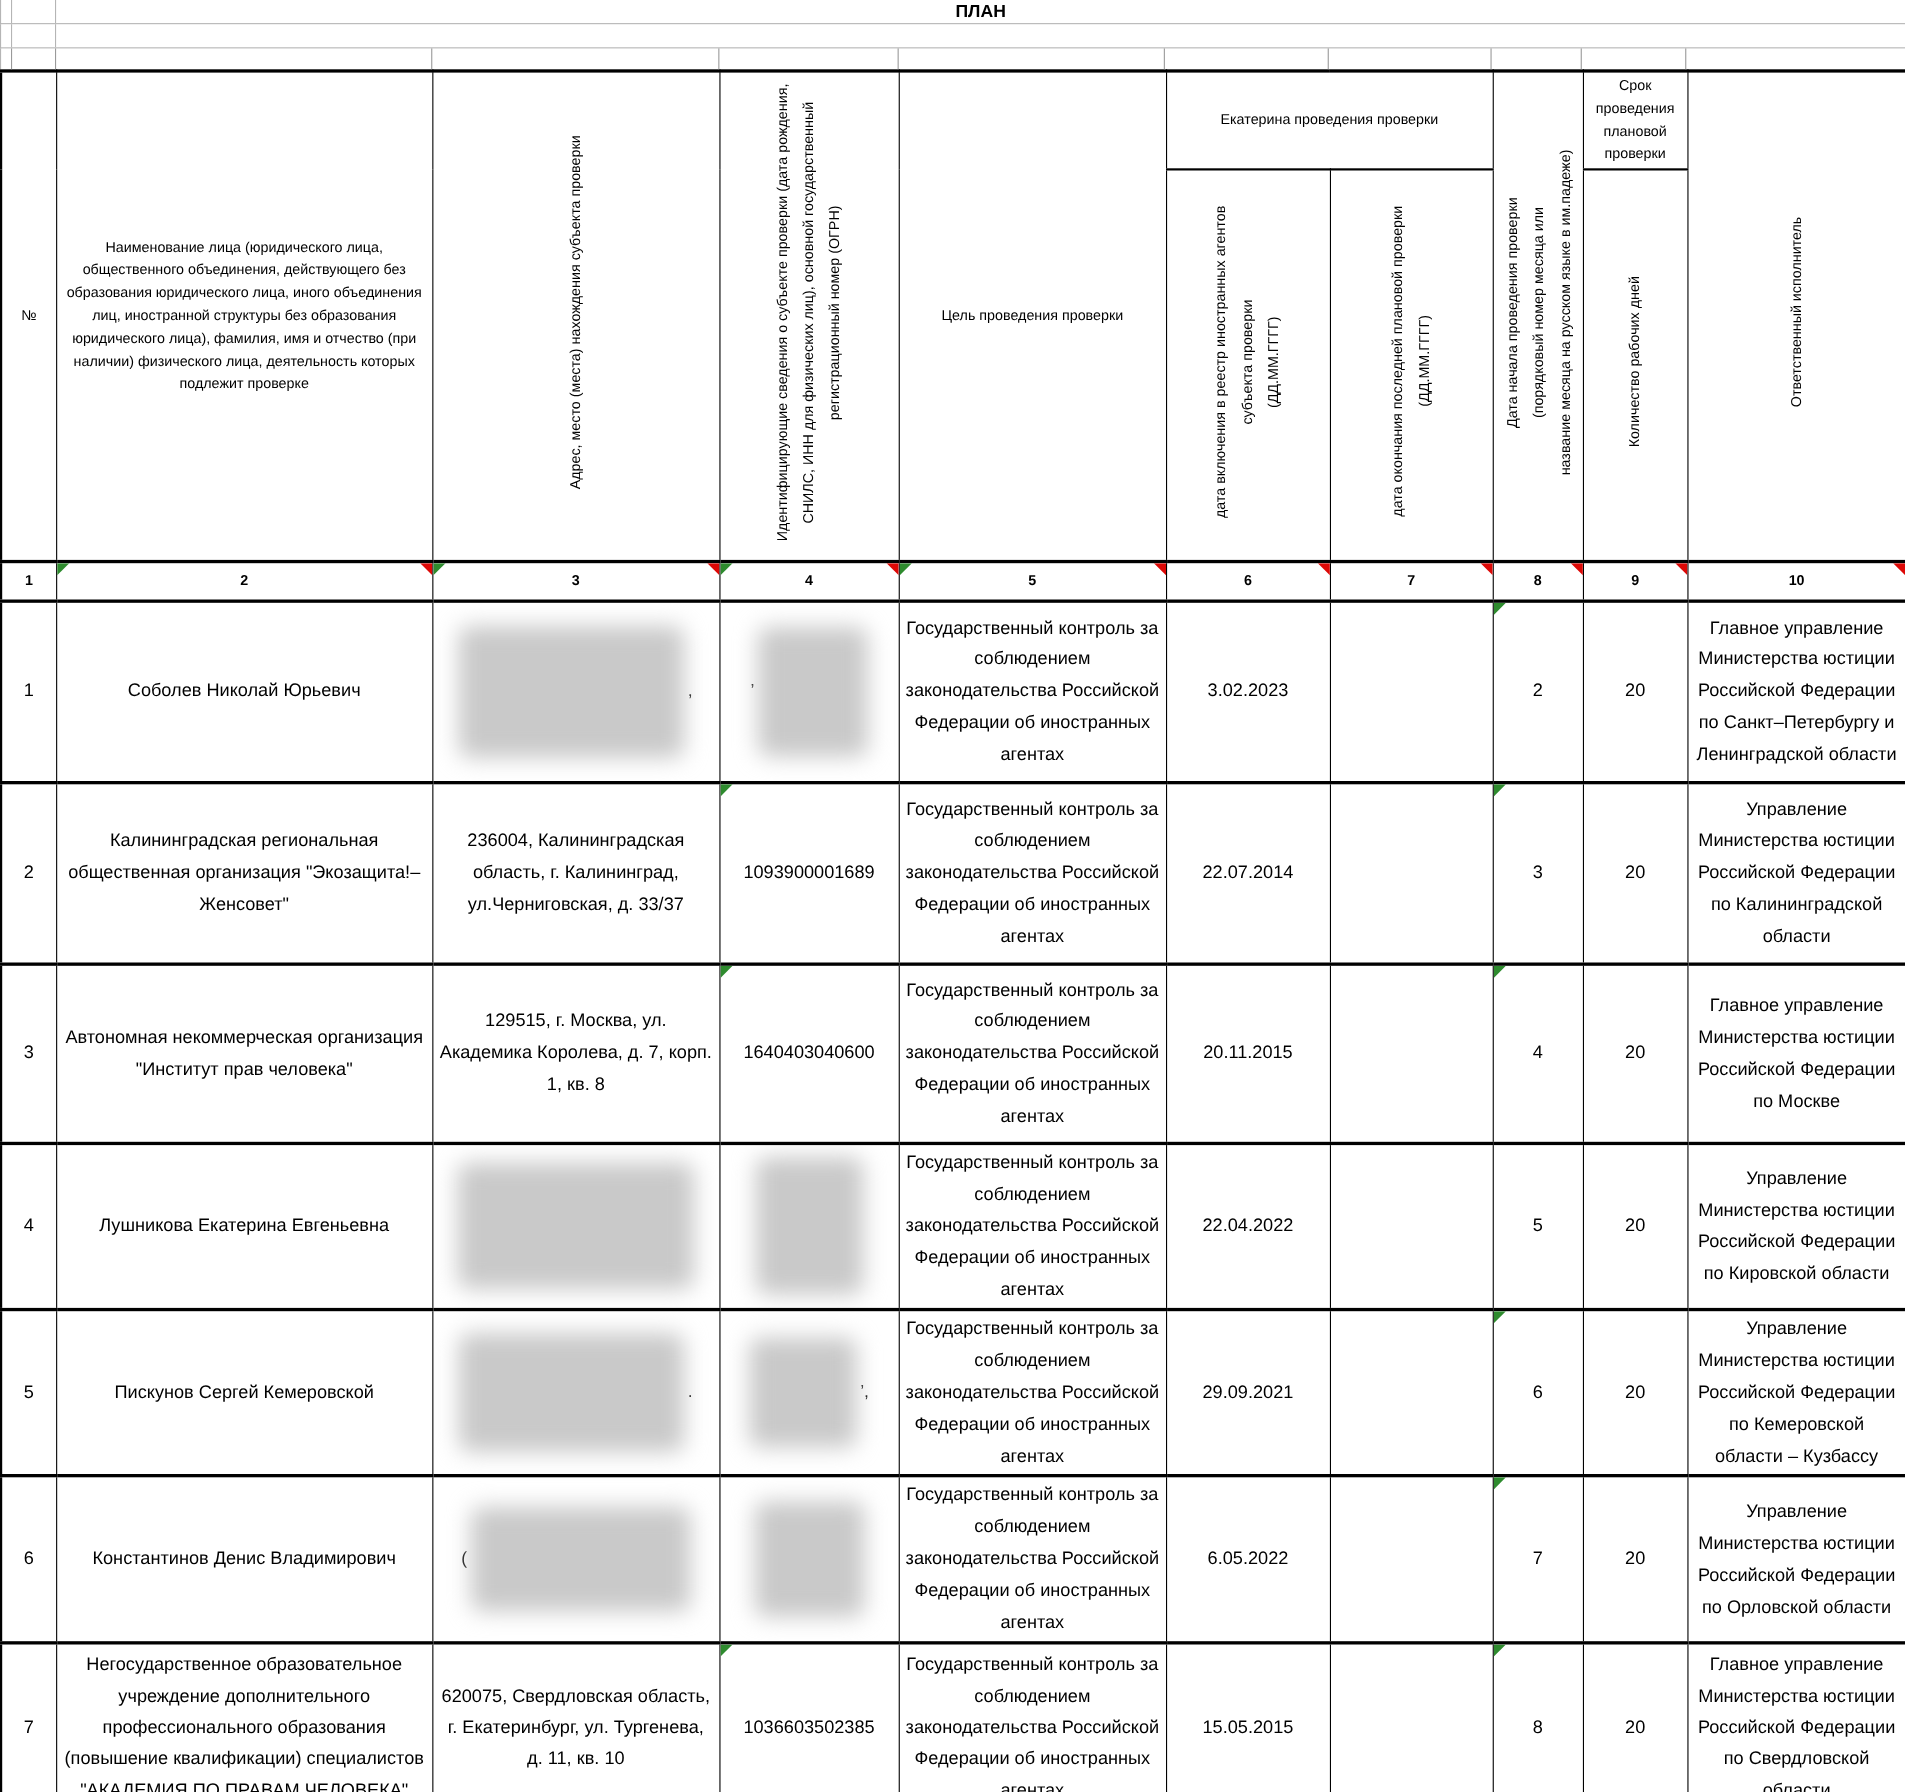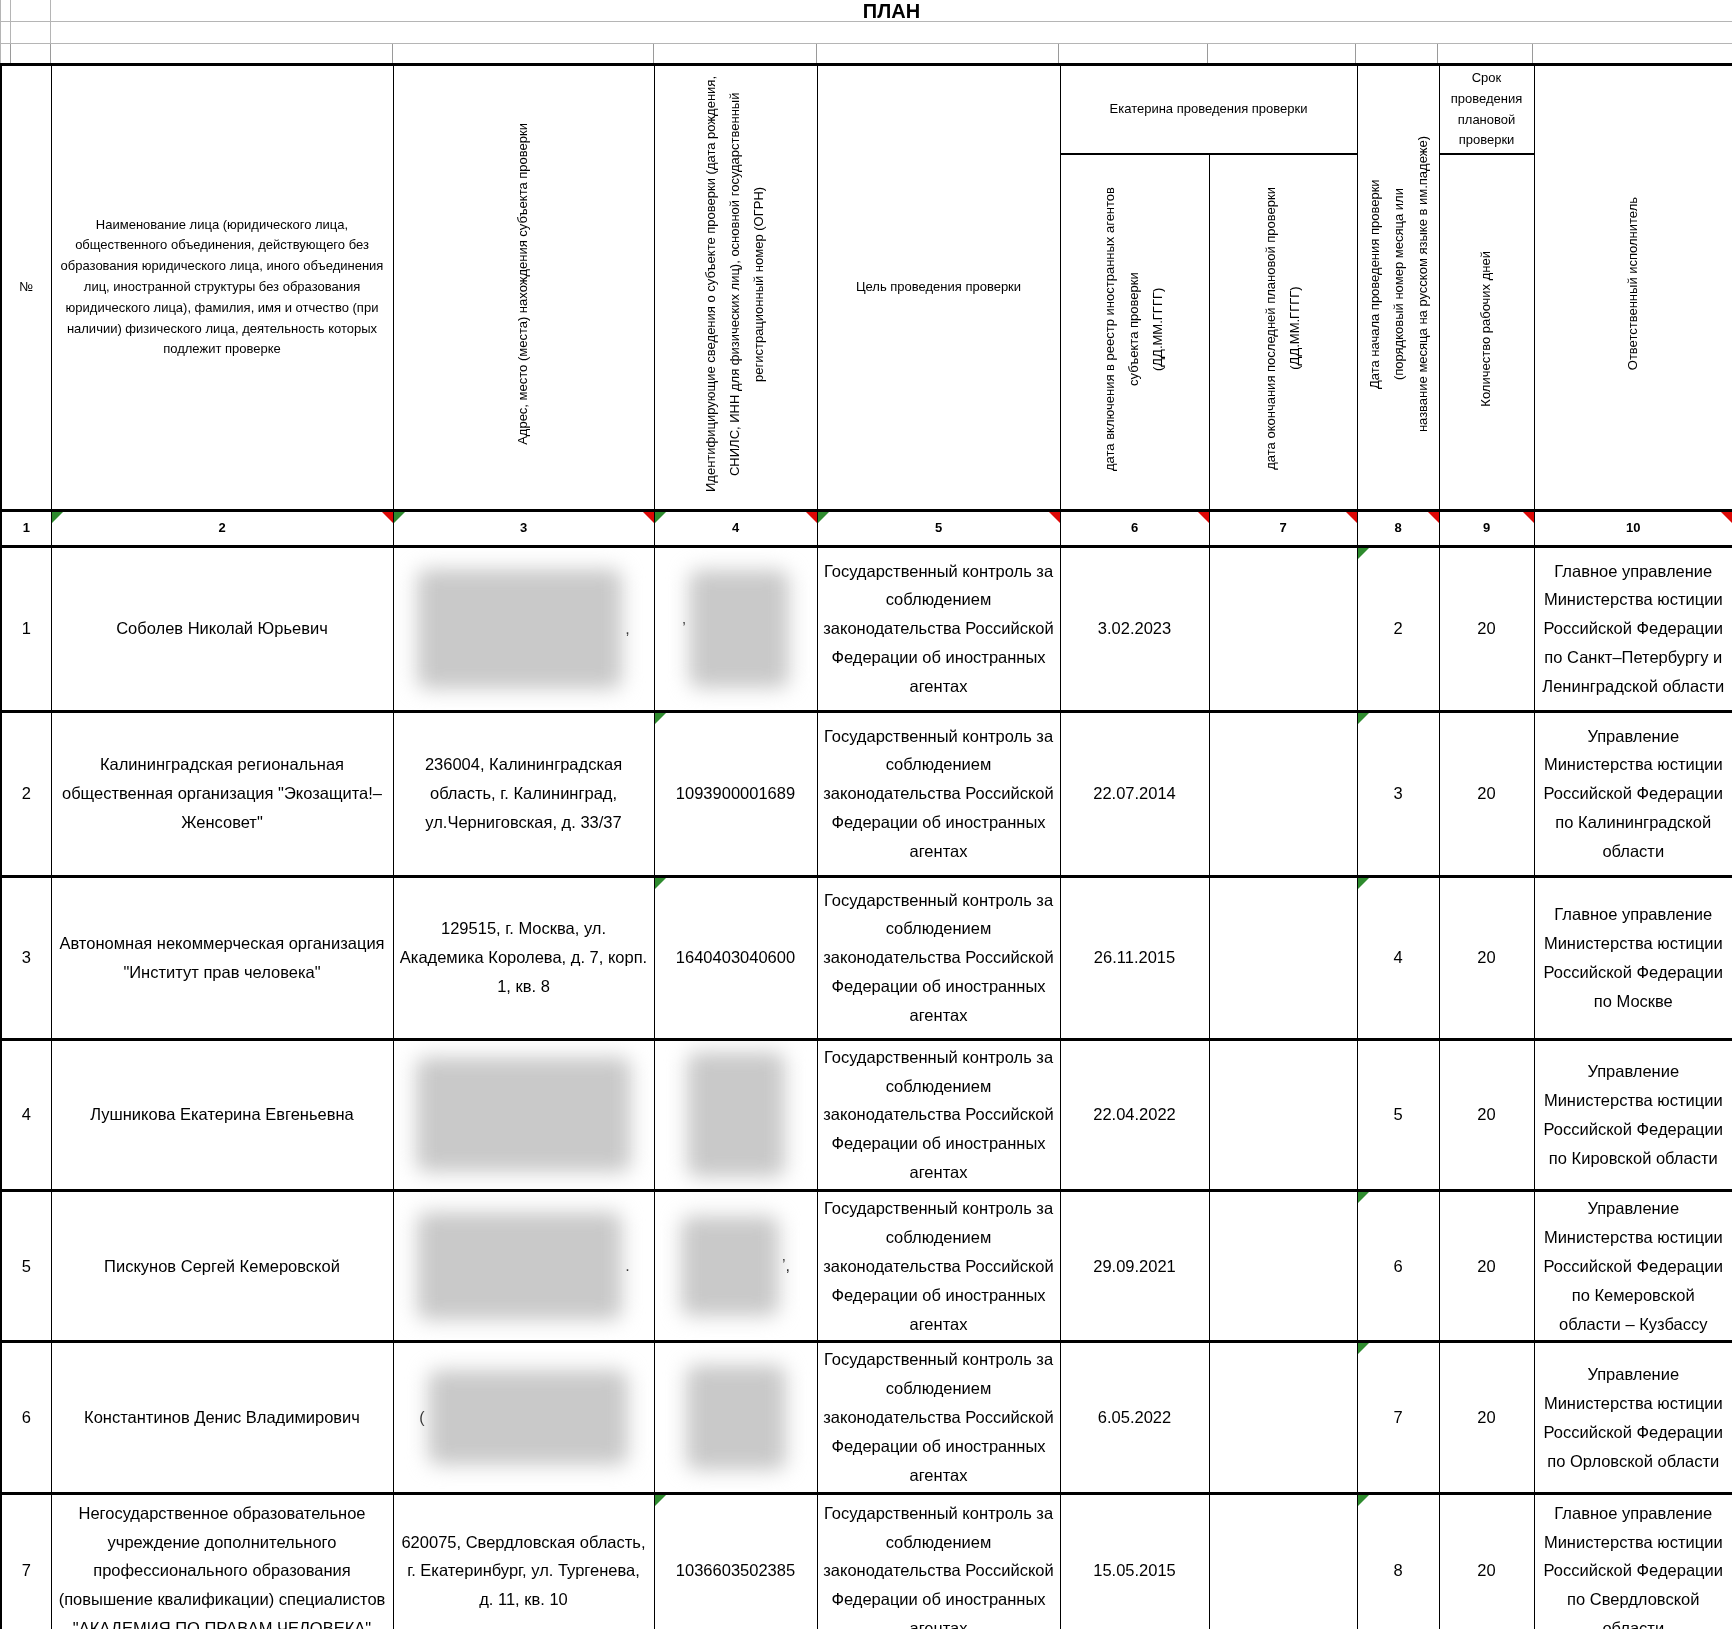--- a/index.html
+++ b/index.html
@@ -5,21 +5,21 @@
   html,body{margin:0;padding:0;background:#fff;}
   body{width:1732px;font-family:"Liberation Sans", sans-serif;color:#000;}
   .sheet{width:1732px;position:relative;background:#fff;}
 
   
   .trow{display:flex;box-sizing:border-box;border-left:1px solid #b5b5b5;}
   .t1,.t2{height:22px;border-bottom:1px solid #b5b5b5;align-items:center;}
   .t3{height:19px;}
   .sliver{box-sizing:border-box;border-right:1px solid #b5b5b5;height:100%;}
   .sa{width:10px;} .sb{width:40px;}
-  .tcell{flex:1;text-align:center;font-weight:bold;font-size:20px;line-height:20px;}
+  .tcell{flex:1;text-align:center;font-weight:bold;font-size:16px;line-height:20px;}
   .gridcell{box-sizing:border-box;border-right:1px solid #9a9a9a;height:100%;}
 
   
   table.tbl{border-collapse:collapse;table-layout:fixed;width:1732px;
     border-top:3px solid #000;border-bottom:3px solid #000;
     border-left:2px solid #000;border-right:2px solid #000;}
   .tbl th,.tbl td{border:1px solid #000;box-sizing:border-box;vertical-align:middle;
     text-align:center;font-weight:normal;padding:2px 5px;overflow:hidden;position:relative;}
   .tbl th{font-size:13px;line-height:1.6;}
   .hgroup{border-bottom:2px solid #000 !important;font-size:13.5px;}
@@ -159,21 +159,21 @@
       <td>20</td>
       <td>Управление Министерства юстиции Российской Федерации по Калининградской области</td>
     </tr>
 
     <tr class="data" style="height:163px">
       <td>3</td>
       <td>Автономная некоммерческая организация "Институт прав человека"</td>
       <td>129515, г. Москва, ул. Академика Королева, д. 7, корп. 1, кв. 8</td>
       <td><span class="tri-g"></span><span>1640403040600</span></td>
       <td>Государственный контроль за соблюдением законодательства Российской Федерации об иностранных агентах</td>
-      <td>26.11.2015</td>
+      <td>20.11.2015</td>
       <td></td>
       <td><span class="tri-g"></span><span>4</span></td>
       <td>20</td>
       <td>Главное управление Министерства юстиции Российской Федерации по Москве</td>
     </tr>
 
     <tr class="data" style="height:143px">
       <td>4</td>
       <td>Лушникова Екатерина Евгеньевна</td>
       <td>

